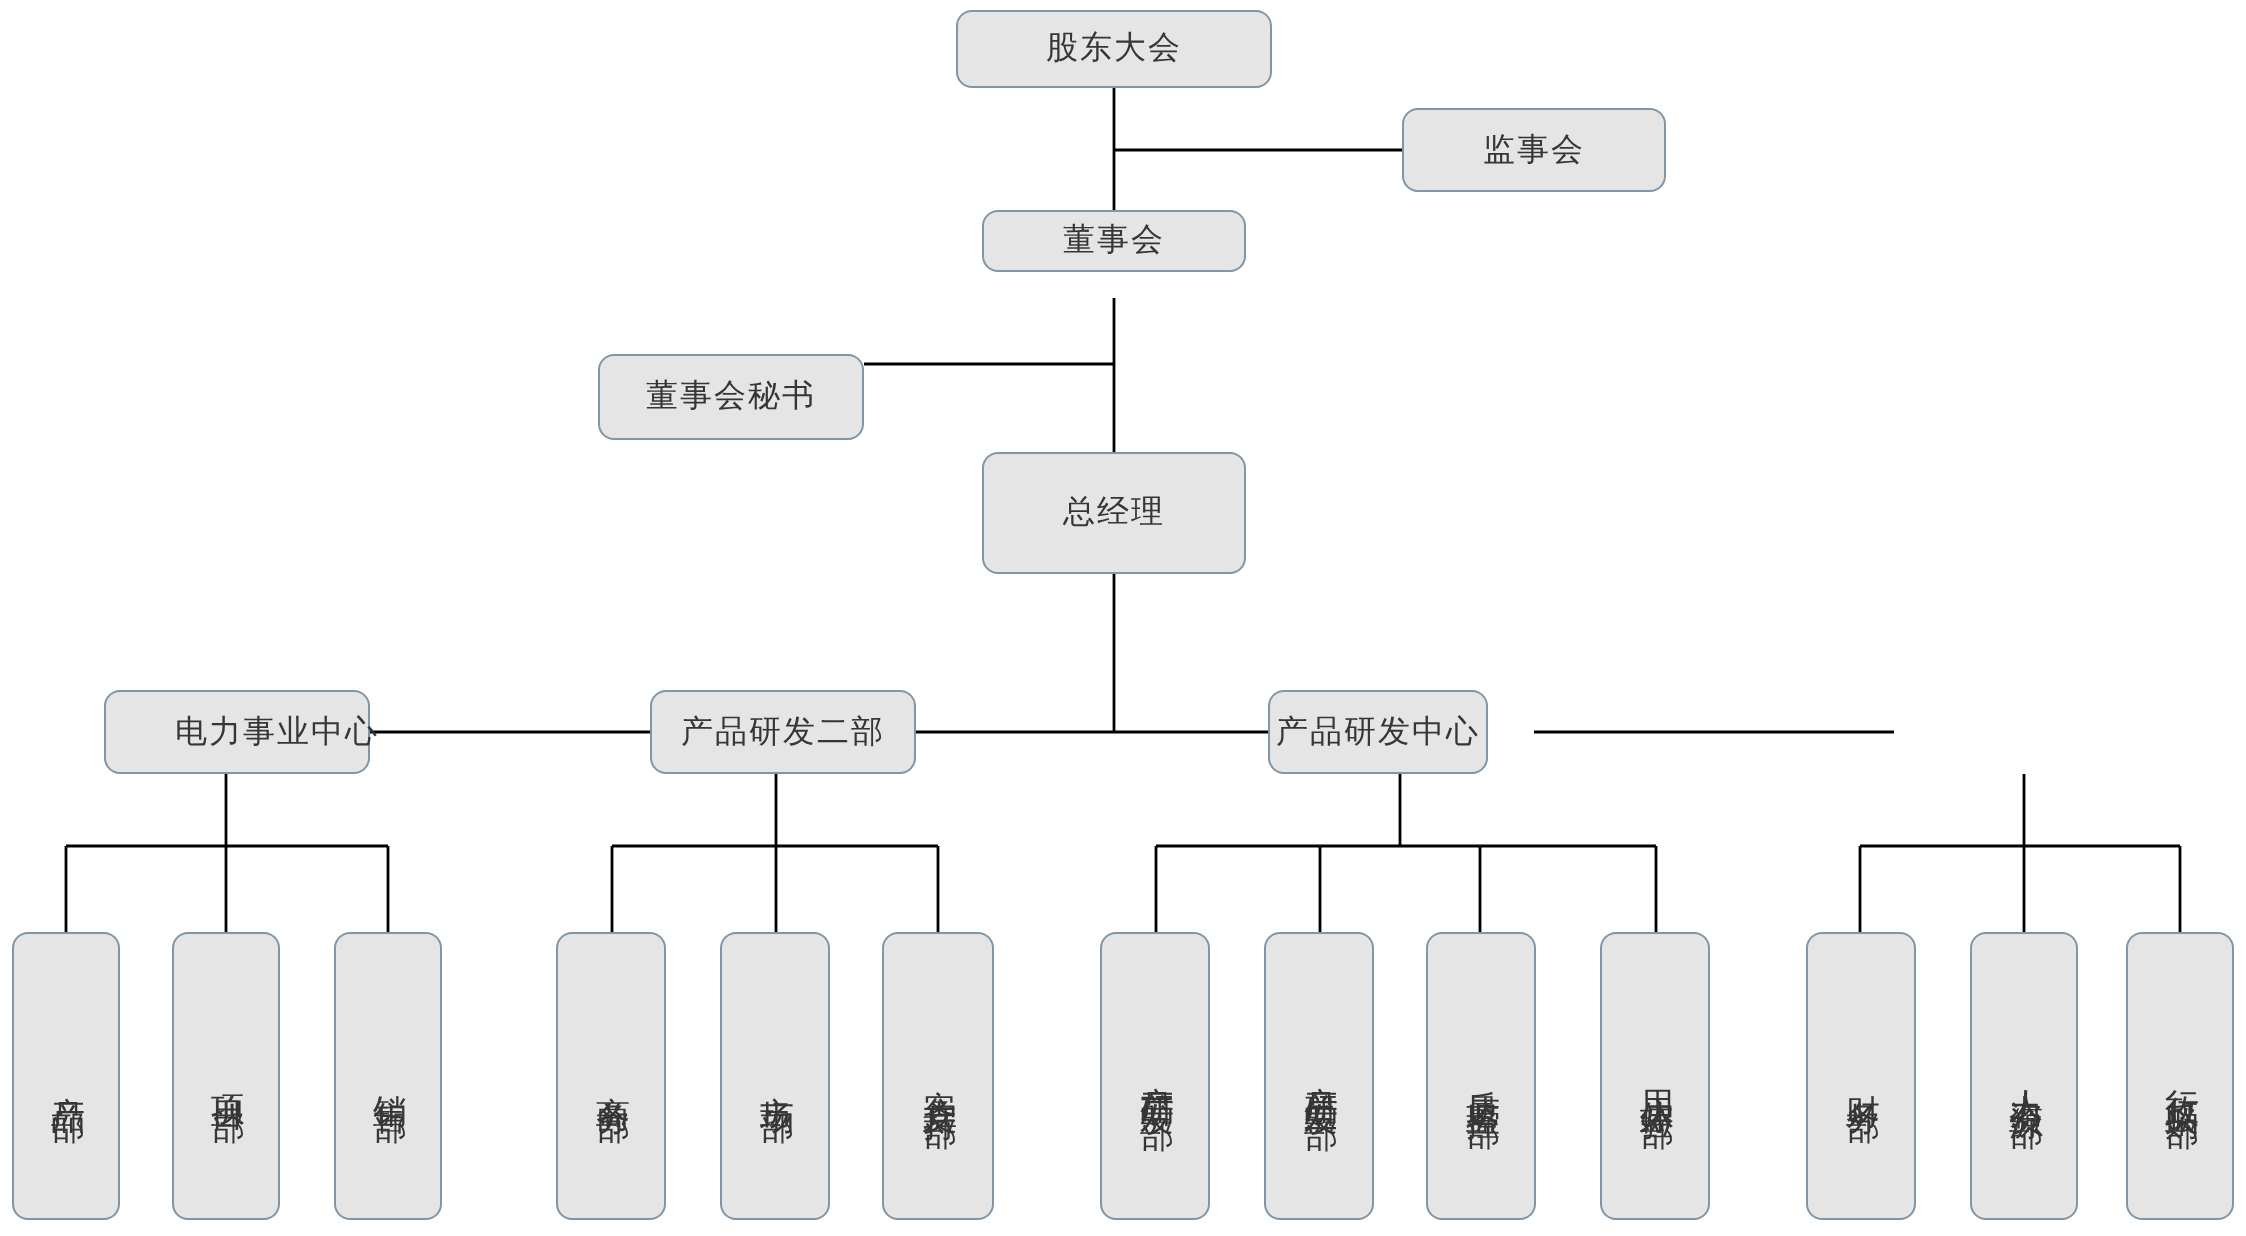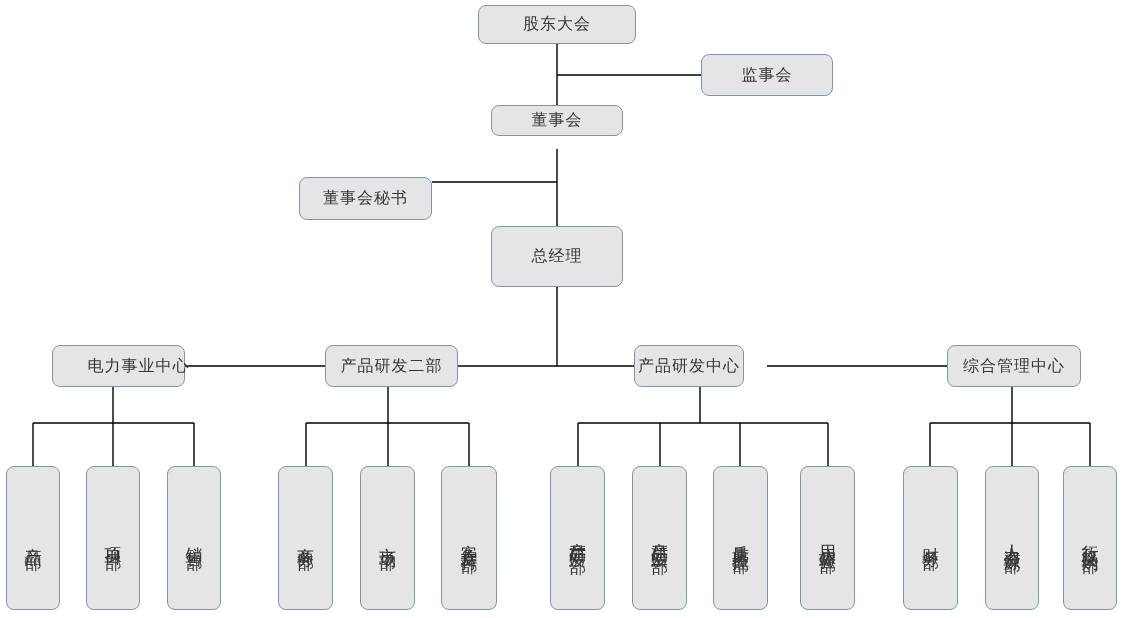--- a/index.html
+++ b/index.html
@@ -89,21 +89,20 @@
 
   <div class="node" style="left:478px; top:5px;   width:158px; height:39px;">股东大会</div>
   <div class="node" style="left:701px; top:54px;  width:132px; height:42px;">监事会</div>
   <div class="node" style="left:491px; top:105px; width:132px; height:31px;">董事会</div>
   <div class="node" style="left:299px; top:161px; width:133px; height:43px;margin-top:16px;">董事会秘书</div>
   <div class="node" style="left:491px; top:226px; width:132px; height:61px;">总经理</div>
 
   <div class="node" style="left:52px;  top:345px; width:133px; height:42px;padding-left:40px;">电力事业中心</div>
   <div class="node" style="left:325px; top:345px; width:133px; height:42px;">产品研发二部</div>
   <div class="node" style="left:634px; top:345px; width:110px; height:42px;">产品研发中心</div>
-  <div class="node" style="left:947px; top:345px; width:134px; height:42px;">综合管理中心</div>
 
   <div class="node vnode" style="left:6px;   top:466px; width:54px; height:144px;">
       <span class="vtext">产品部</span>
     </div>
   <div class="node vnode" style="left:86px;  top:466px; width:54px; height:144px;">
       <span class="vtext">项目部</span>
     </div>
   <div class="node vnode" style="left:167px; top:466px; width:54px; height:144px;">
       <span class="vtext">销售部</span>
     </div>

